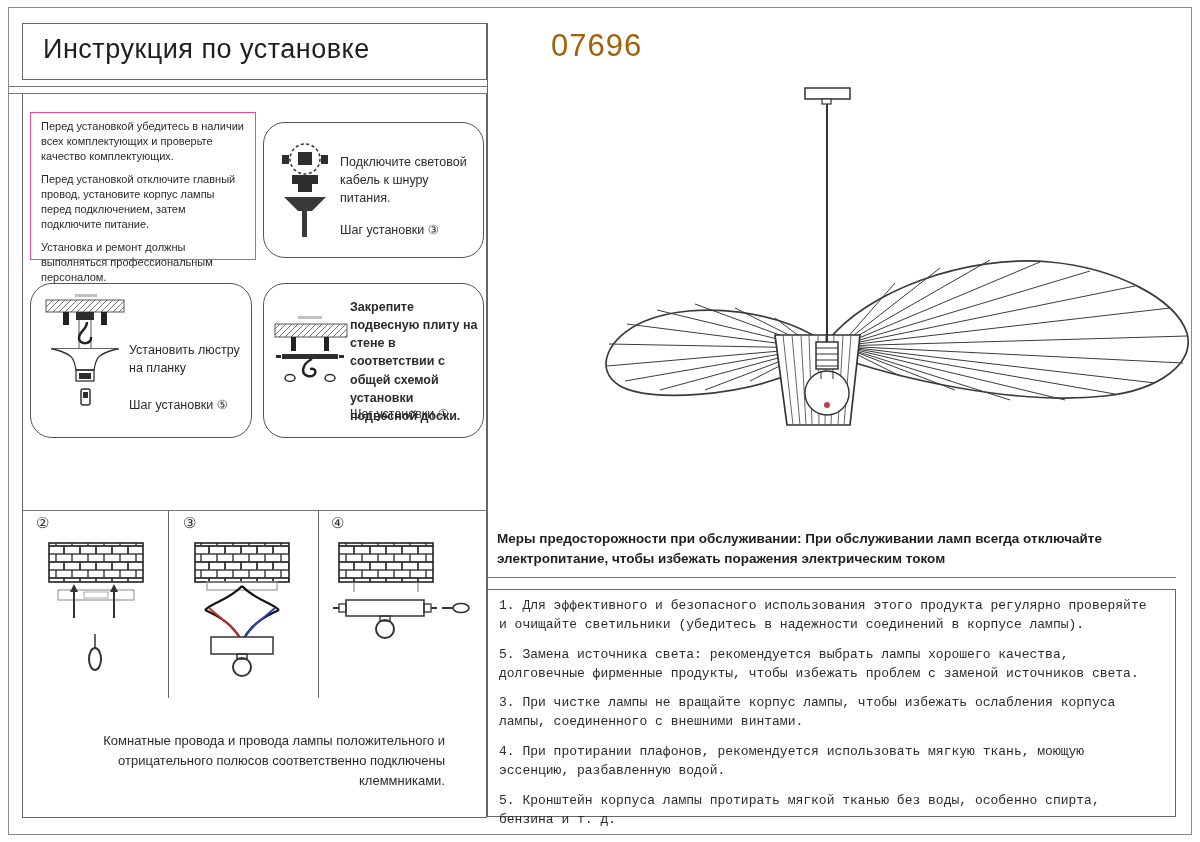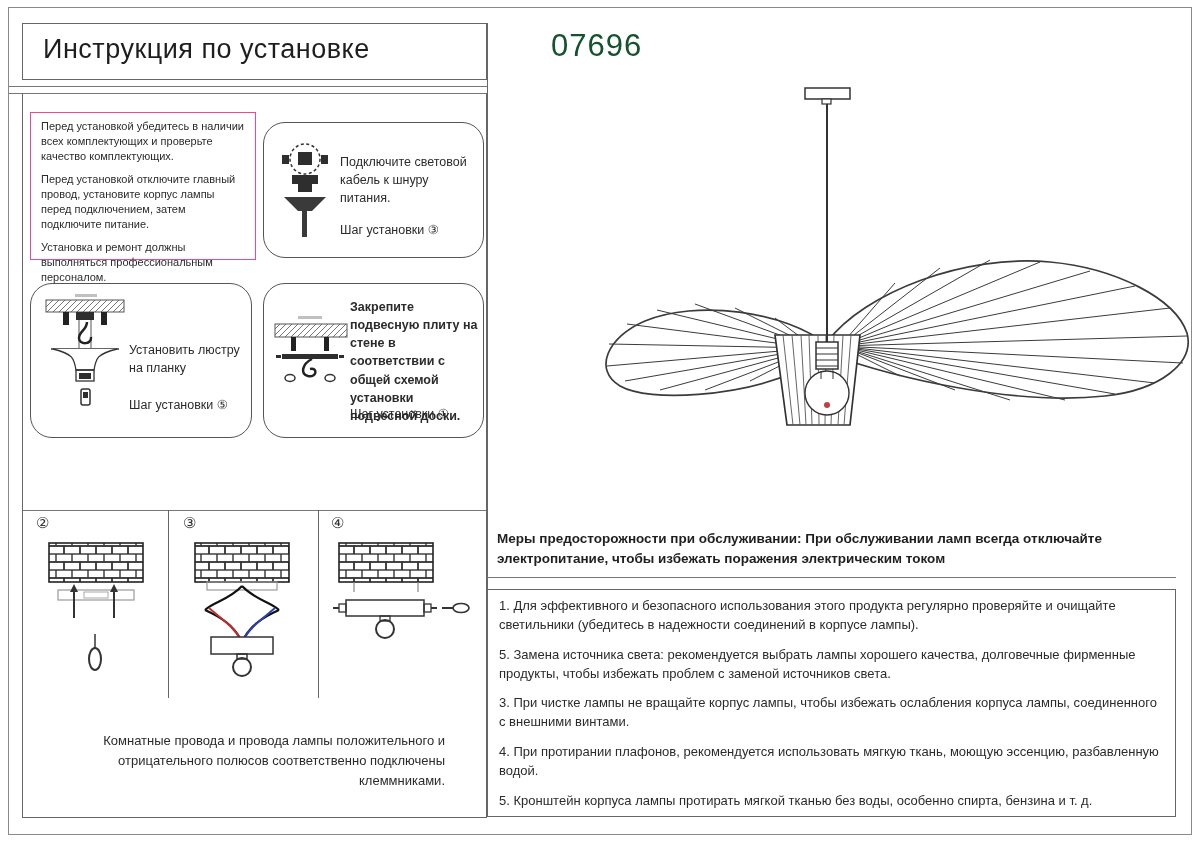--- a/index.html
+++ b/index.html
@@ -5,36 +5,36 @@
   html,body{margin:0;padding:0;background:#e8e8e8;}
   .page{position:relative;width:1200px;height:842px;background:#ffffff;margin:0 auto;
         font-family:"Liberation Sans",sans-serif;color:#2b2b2b;overflow:hidden;}
   .abs{position:absolute;}
   .outer-border{left:8px;top:7px;width:1182px;height:826px;border:1.5px solid #8a8a8a;}
   .vdiv{background:#666;width:1px;}
   .hrule{background:#777;height:1px;}
   .title-box{left:22px;top:23px;width:463px;height:55px;border:1px solid #666;}
   .title-box span{position:absolute;left:20px;top:10px;font-size:27px;letter-spacing:.5px;color:#1e1e1e;}
   .col-box{left:22px;top:93px;width:463px;height:724px;border:1px solid #666;border-top:none;}
-  .model{left:551px;top:28px;font-size:31px;letter-spacing:1px;color:#14532d;}
+  .model{left:551px;top:28px;font-size:31px;letter-spacing:1px;color:#a16207;}
   .warning-box{left:30px;top:112px;width:226px;height:148px;border:1px solid #ec4899;
                padding:6px 10px;box-sizing:border-box;font-size:11px;line-height:1.36;}
   .warning-box p{margin:0 0 8px 0;}
   .step-box{border:1.4px solid #555;border-radius:22px;box-sizing:border-box;}
   .step3{left:263px;top:122px;width:221px;height:136px;padding-left:16px;}
   .step5{left:30px;top:283px;width:222px;height:155px;}
   .step1{left:263px;top:283px;width:221px;height:155px;}
   .step-text{position:absolute;font-size:12.5px;line-height:1.45;}
   .step-label{position:absolute;font-size:12.5px;}
   .panel-num{font-size:15px;color:#333;}
   .footer-note{left:45px;top:731px;width:400px;text-align:right;font-size:13px;line-height:1.55;}
   .safety{left:497px;top:529px;width:676px;font-size:13.5px;font-weight:bold;line-height:1.5;color:#1f1f1f;}
   .list-box{left:487px;top:589px;width:689px;height:228px;border:1px solid #666;border-left:none;box-sizing:border-box;}
   .mlist{position:absolute;left:12px;top:7px;width:660px;font-size:13px;line-height:1.45;}
-  .mlist div{margin-bottom:11px;}
+  .mlist div{margin-bottom:11px;font-family:Liberation Mono, monospace;}
   svg{display:block;}
 </style>
 </head>
 <body>
 
 <div class="page">
 
   <div class="abs outer-border"></div>
 
   <div class="abs vdiv" style="left:487px;top:23px;height:794px;"></div>

